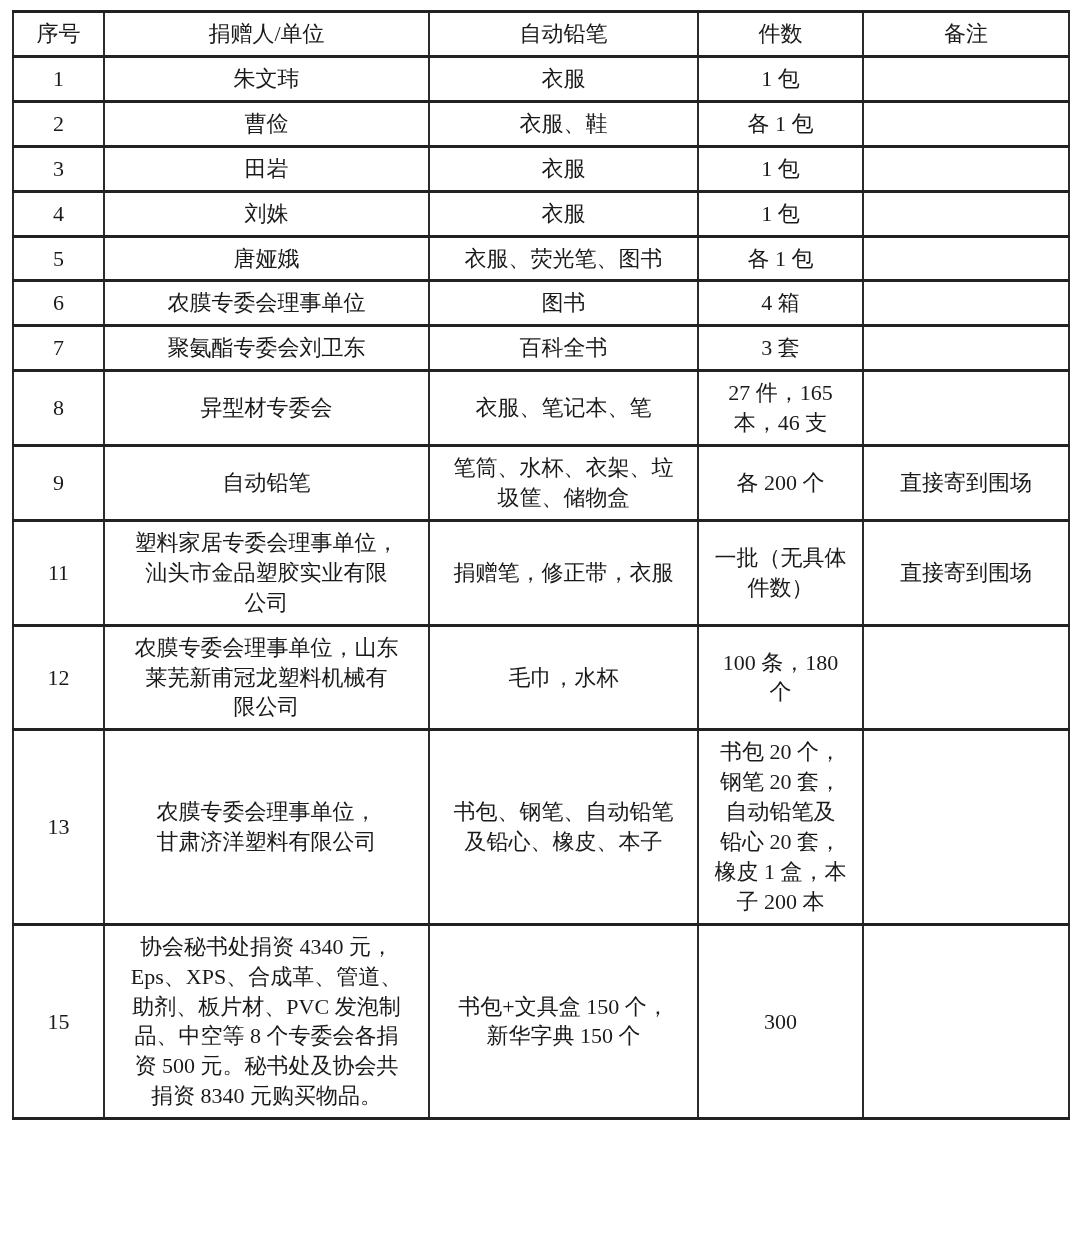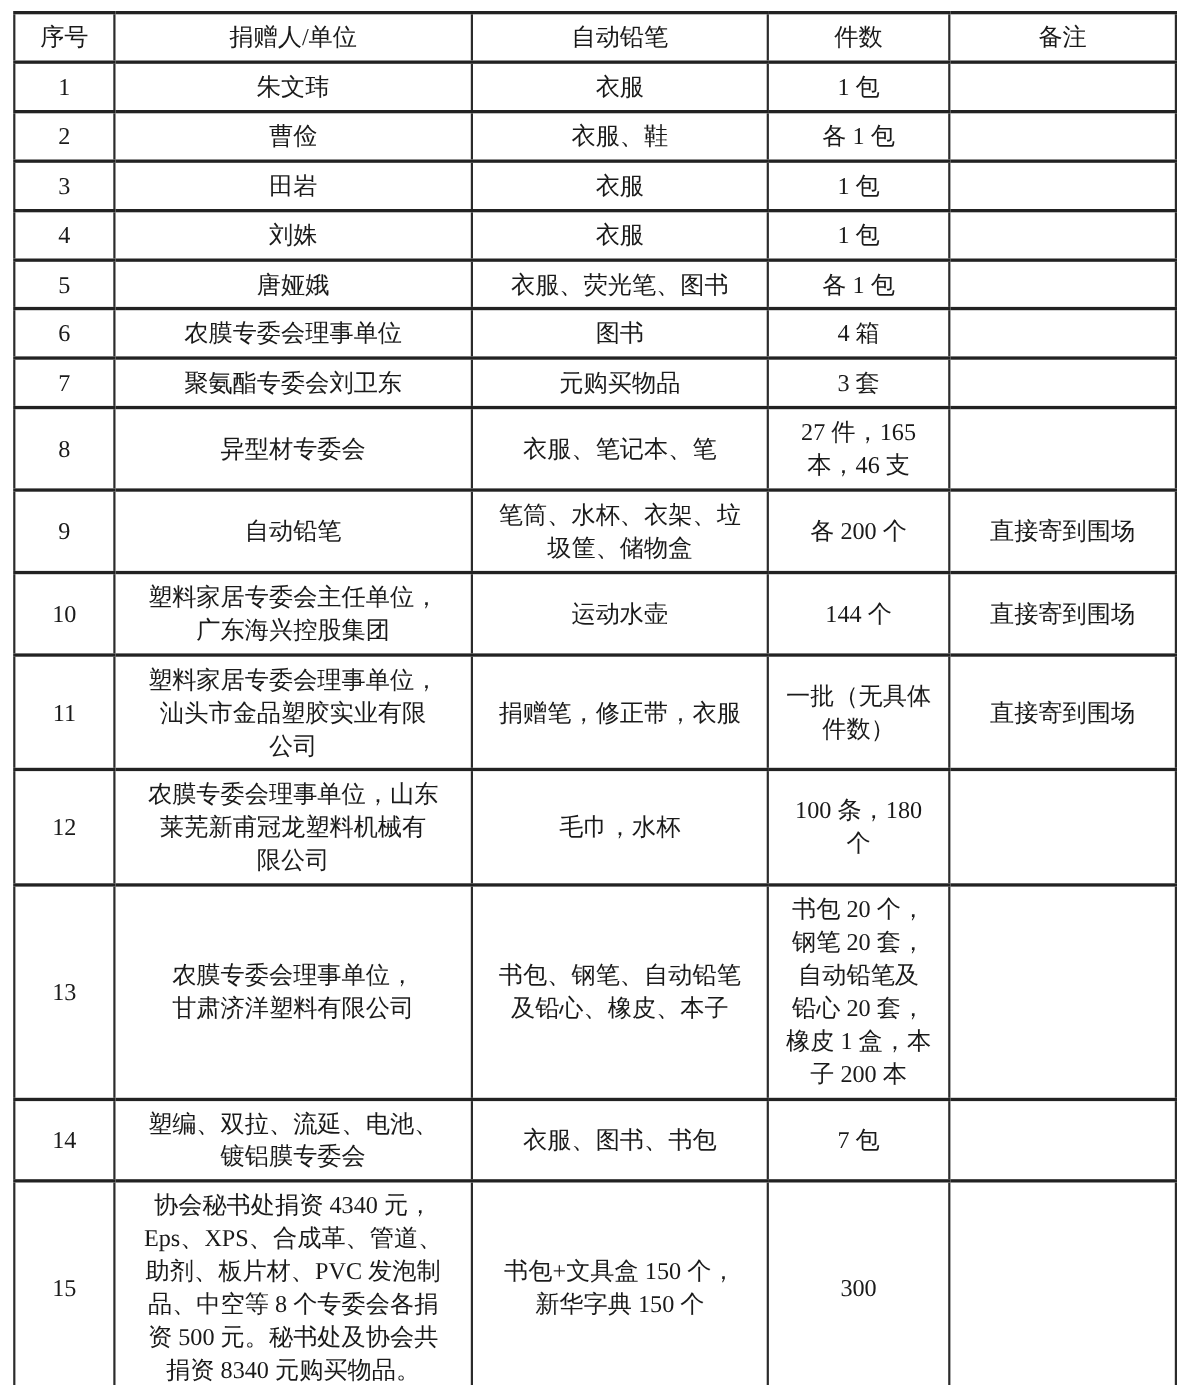--- a/index.html
+++ b/index.html
@@ -101,46 +101,38 @@
       <tr>
         <td>6</td>
         <td>农膜专委会理事单位</td>
         <td>图书</td>
         <td>4 箱</td>
         <td></td>
       </tr>
       <tr>
         <td>7</td>
         <td>聚氨酯专委会刘卫东</td>
-        <td>元购买物品</td>
+        <td>百科全书</td>
         <td>3 套</td>
         <td></td>
       </tr>
       <tr>
         <td>8</td>
         <td>异型材专委会</td>
         <td>衣服、笔记本、笔</td>
         <td>27 件，165
 本，46 支</td>
         <td></td>
       </tr>
       <tr>
         <td>9</td>
         <td>自动铅笔</td>
         <td>笔筒、水杯、衣架、垃
 圾筐、储物盒</td>
         <td>各 200 个</td>
-        <td>直接寄到围场</td>
-      </tr>
-      <tr>
-        <td>10</td>
-        <td>塑料家居专委会主任单位，
-广东海兴控股集团</td>
-        <td>运动水壶</td>
-        <td>144 个</td>
         <td>直接寄到围场</td>
       </tr>
       <tr>
         <td>11</td>
         <td>塑料家居专委会理事单位，
 汕头市金品塑胶实业有限
 公司</td>
         <td>捐赠笔，修正带，衣服</td>
         <td>一批（无具体
 件数）</td>
@@ -164,28 +156,20 @@
 及铅心、橡皮、本子</td>
         <td>书包 20 个，
 钢笔 20 套，
 自动铅笔及
 铅心 20 套，
 橡皮 1 盒，本
 子 200 本</td>
         <td></td>
       </tr>
       <tr>
-        <td>14</td>
-        <td>塑编、双拉、流延、电池、
-镀铝膜专委会</td>
-        <td>衣服、图书、书包</td>
-        <td>7 包</td>
-        <td></td>
-      </tr>
-      <tr>
         <td>15</td>
         <td>协会秘书处捐资 4340 元，
 Eps、XPS、合成革、管道、
 助剂、板片材、PVC 发泡制
 品、中空等 8 个专委会各捐
 资 500 元。秘书处及协会共
 捐资 8340 元购买物品。</td>
         <td>书包+文具盒 150 个，
 新华字典 150 个</td>
         <td>300</td>

